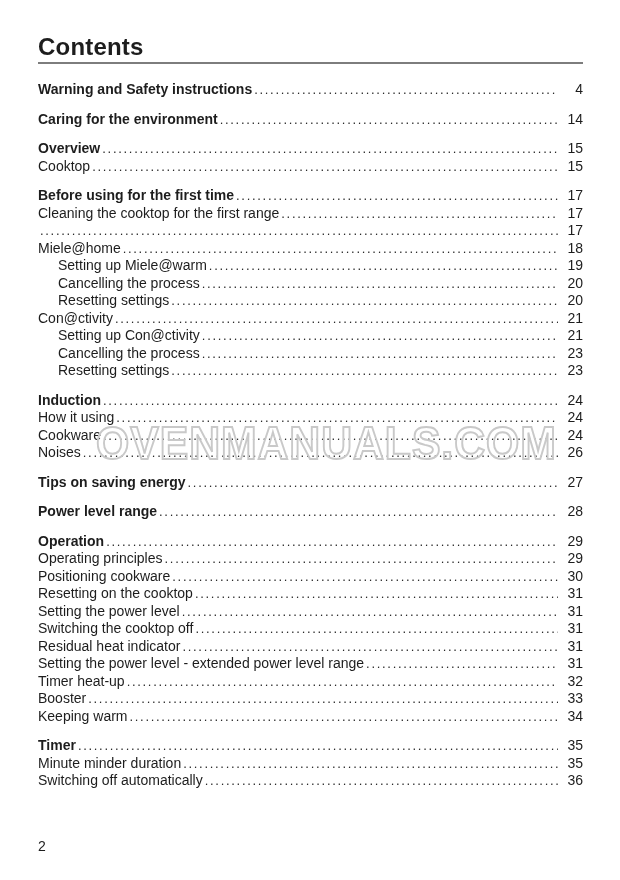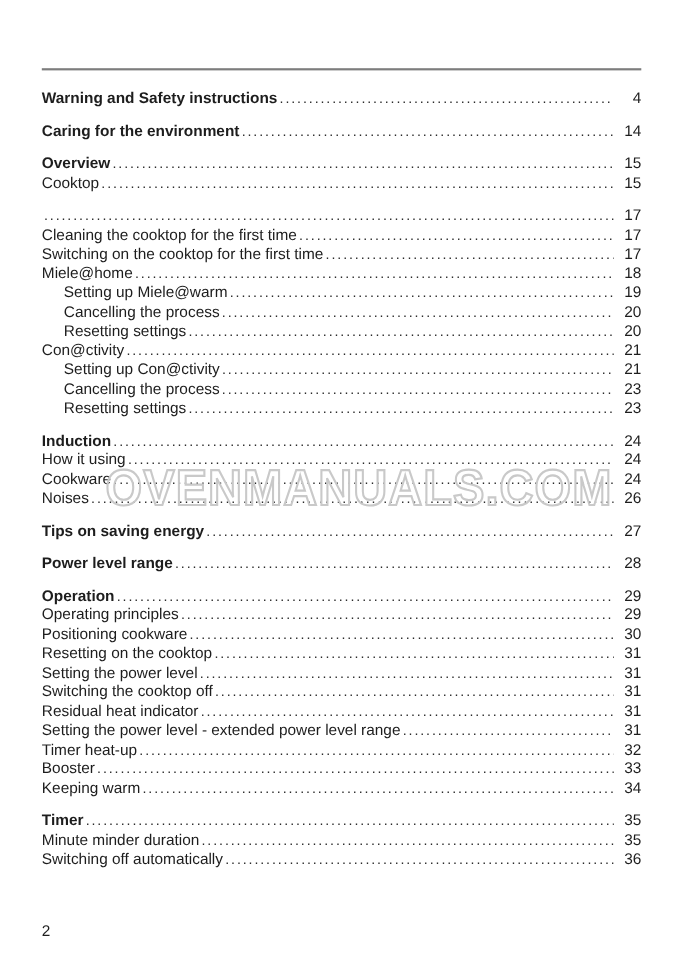--- a/index.html
+++ b/index.html
@@ -74,20 +74,21 @@
   .folio {
     position: absolute;
     left: 38px; top: 838px;
     font-size: 14px;
   }
 </style>
 </head>
 <body>
 
 <div class="page">
+  <div class="title">Contents</div>
   <div class="rule"></div>
 
   <div class="toc">
       <div class="section">
         <div class="row bold">
     <span class="label">Warning and Safety instructions</span>
     <span class="dots"></span>
     <span class="pg">4</span>
   </div>
       </div>
@@ -105,30 +106,30 @@
     <span class="pg">15</span>
   </div>
         <div class="row">
     <span class="label">Cooktop</span>
     <span class="dots"></span>
     <span class="pg">15</span>
   </div>
       </div>
       <div class="section">
         <div class="row bold">
+    <span class="label">Before using for the first time</span>
     <span class="dots"></span>
     <span class="pg">17</span>
   </div>
         <div class="row">
-    <span class="label">Cleaning the cooktop for the first time</span>
+    <span class="label">Cleaning the cooktop for the first range</span>
     <span class="dots"></span>
     <span class="pg">17</span>
   </div>
         <div class="row">
-    <span class="label">Switching on the cooktop for the first time</span>
     <span class="dots"></span>
     <span class="pg">17</span>
   </div>
         <div class="row">
     <span class="label">Miele@home</span>
     <span class="dots"></span>
     <span class="pg">18</span>
   </div>
         <div class="row indent">
     <span class="label">Setting up Miele@warm</span>

